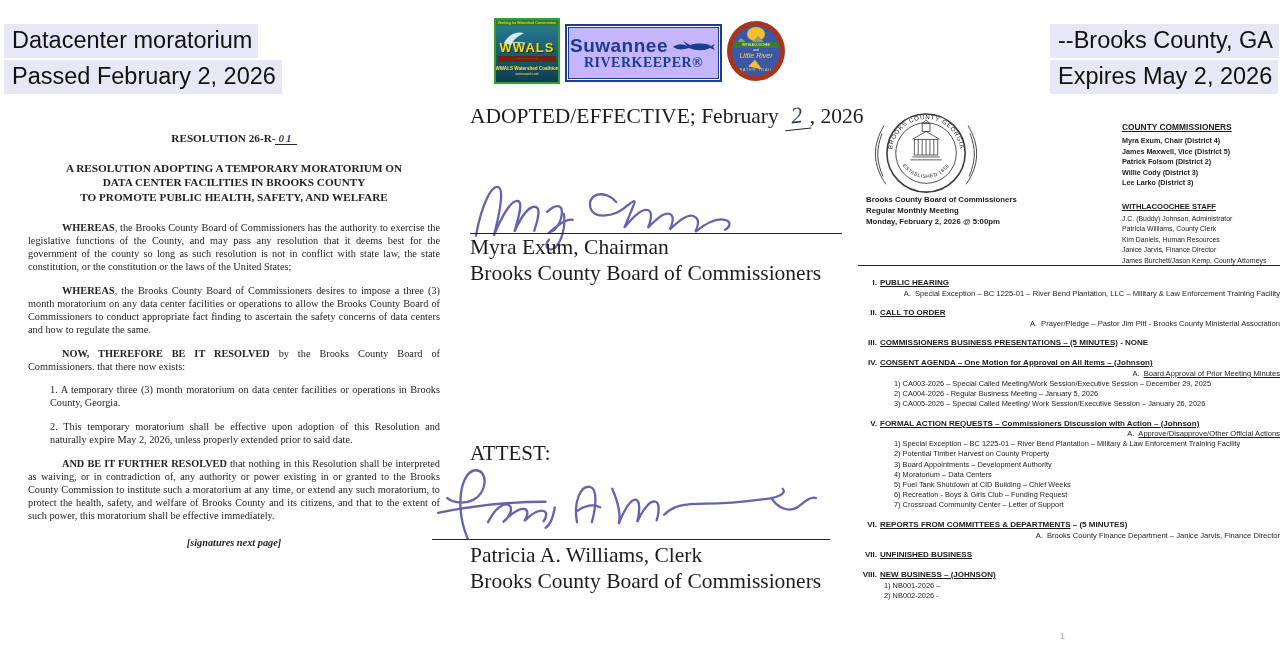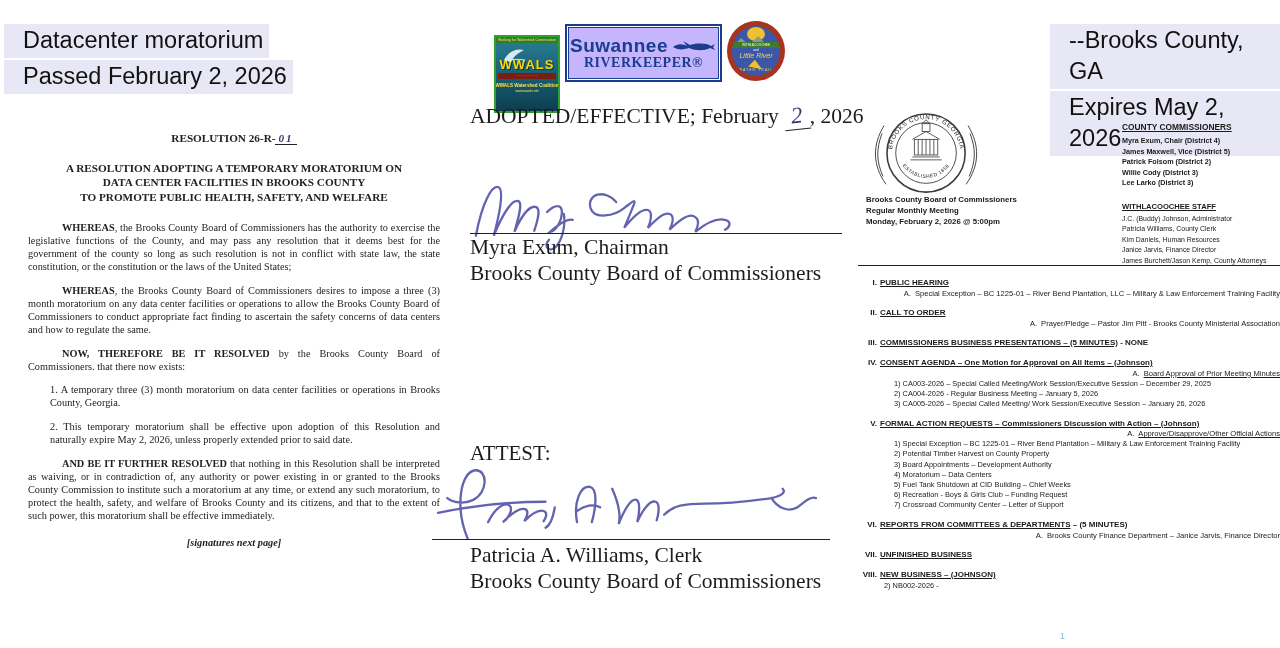--- a/index.html
+++ b/index.html
@@ -3,26 +3,26 @@
 <meta charset="utf-8">
 <style>
   html,body{margin:0;padding:0;background:#fff;}
   #page{position:relative;width:1280px;height:648px;background:#ffffff;overflow:hidden;
         font-family:"Liberation Sans",sans-serif;color:#1a1a1a;}
 
   
   .caption{position:absolute;font-size:23.5px;line-height:31px;color:#111;}
   .caption-left{left:4px;top:24px;}
   .caption-right{left:1050px;top:24px;}
-  .hl-lav{background:#e7e7f6;padding:1px 6px 2px 19px;display:inline-block;margin-bottom:2px;}
+  .hl-lav{background:#e7e7f6;padding:1px 6px 2px 8px;display:inline-block;margin-bottom:2px;}
 
   
   #logo-strip{position:absolute;left:494px;top:18px;width:292px;height:70px;}
   
-  .wwals{position:absolute;left:0;top:17px;width:66px;height:78px;border:2px solid #2fa12f;
+  .wwals{position:absolute;left:0;top:0;width:66px;height:66px;border:2px solid #2fa12f;
          background:linear-gradient(#2a7e95 0%,#175d72 55%,#0d3d4e 100%);box-sizing:border-box;
          display:flex;flex-direction:column;align-items:center;overflow:hidden;}
   .wwals-top{width:100%;background:#2e7d2e;color:#ffe24a;font-size:3.6px;text-align:center;
              padding:1px 0;white-space:nowrap;}
   .wwals-name{color:#ffd700;font-weight:bold;font-size:13px;letter-spacing:1px;margin-top:14px;
               text-shadow:1px 1px 0 #083040;}
   .wwals-band{width:92%;background:#7a1e12;color:#ffe24a;font-size:3.4px;text-align:center;
               margin-top:1px;padding:1px 0;white-space:nowrap;overflow:hidden;}
   .wwals-bottom{color:#ffe24a;font-size:4.6px;font-weight:bold;margin-top:4px;white-space:nowrap;}
   .wwals-url{color:#ffe24a;font-size:3.4px;margin-top:1px;}
@@ -297,19 +297,20 @@
         </div>
         <div class="ag-sec">
           <div class="ag-head"><span class="ag-num">VI.</span><span class="ag-title"><span class="u">REPORTS FROM COMMITTEES &amp; DEPARTMENTS</span> – (5 MINUTES)</span></div>
           <div class="ag-sub"><span class="ag-sub-label plain">A.</span><span>Brooks County Finance Department – Janice Jarvis, Finance Director</span></div>
         </div>
         <div class="ag-sec">
           <div class="ag-head"><span class="ag-num">VII.</span><span class="ag-title"><span class="u">UNFINISHED BUSINESS</span></span></div>
         </div>
         <div class="ag-sec">
           <div class="ag-head"><span class="ag-num">VIII.</span><span class="ag-title"><span class="u">NEW BUSINESS – (JOHNSON)</span></span></div>
+          <div class="ag-child sec-child">1)  NB001-2026 –</div>
           <div class="ag-child sec-child">2)  NB002-2026 -</div>
         </div>
       </div>
   </div>
 
   <div id="page-num">1</div>
 </div>
 
 </body></html>

